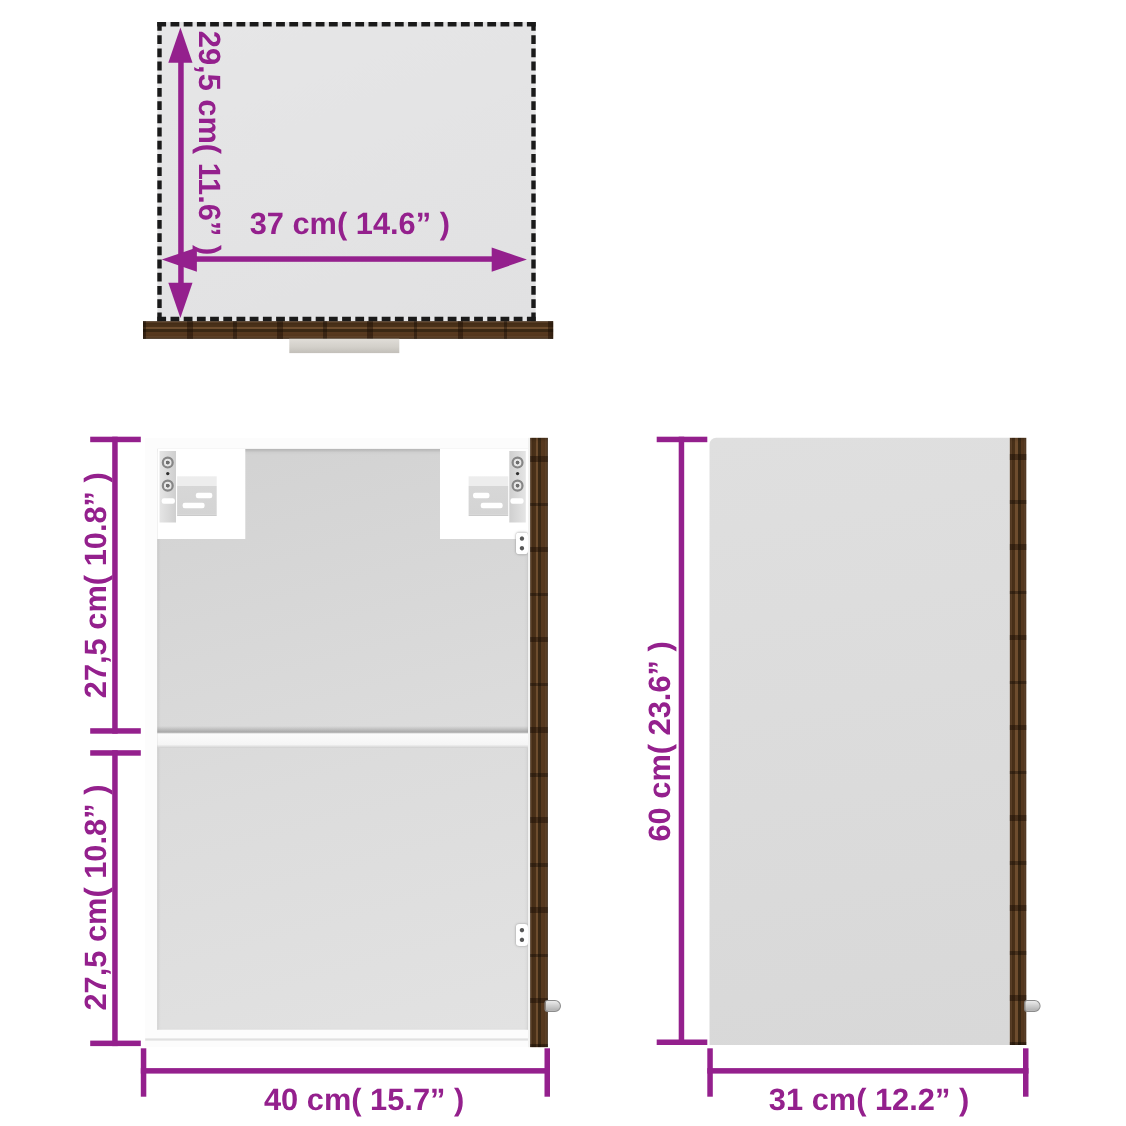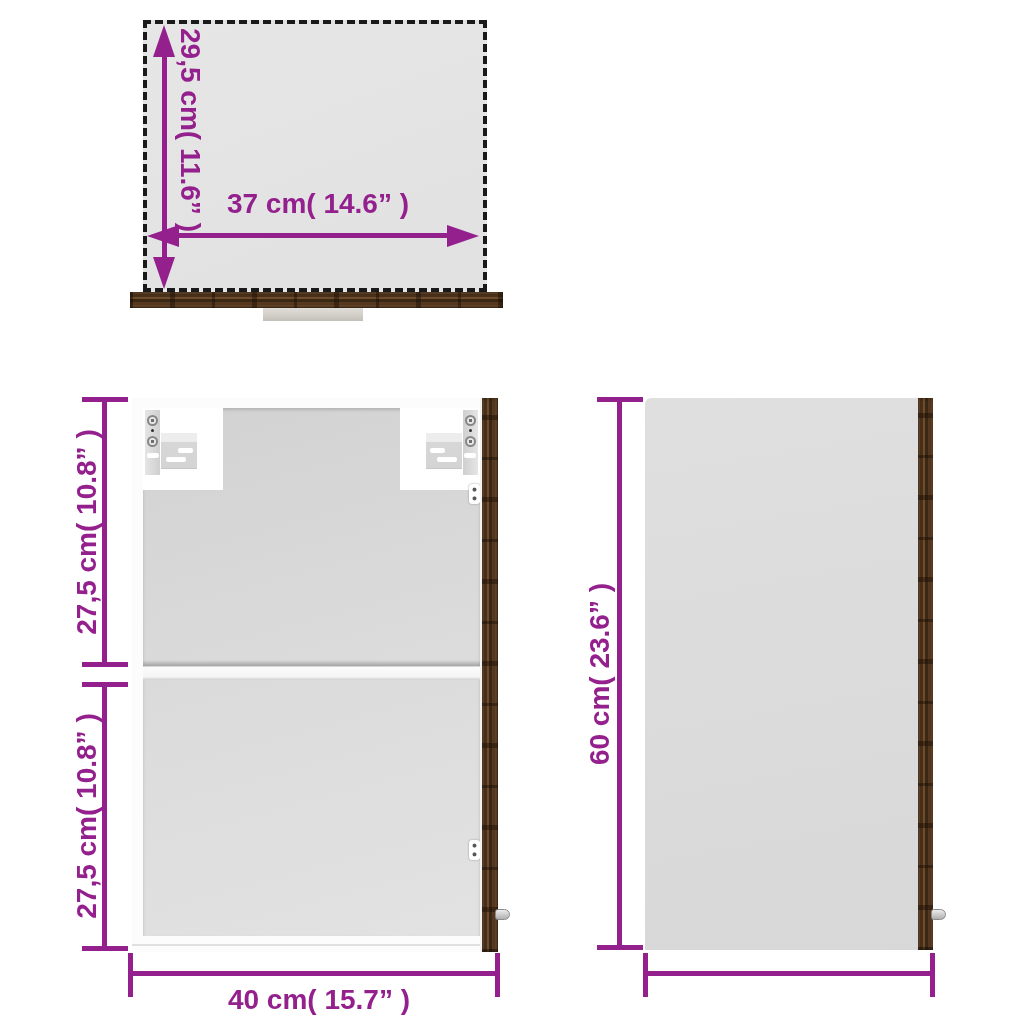--- a/index.html
+++ b/index.html
@@ -161,30 +161,31 @@
   <div class="dim-label rot-ccw" style="left:87px;top:532px;">27,5 cm( 10.8” )</div>
 
   <div class="dim-line" style="left:82px;top:682px;width:46px;height:5px;"></div>
   <div class="dim-line" style="left:102px;top:682px;width:5px;height:269px;"></div>
   <div class="dim-line" style="left:82px;top:946px;width:46px;height:5px;"></div>
   <div class="dim-label rot-ccw" style="left:87px;top:816px;">27,5 cm( 10.8” )</div>
 
   <div class="dim-line" style="left:128px;top:953px;width:5px;height:44px;"></div>
   <div class="dim-line" style="left:128px;top:971px;width:372px;height:5px;"></div>
   <div class="dim-line" style="left:495px;top:953px;width:5px;height:44px;"></div>
-  <div class="dim-label" style="left:319px;top:1000px;">40 cm( 15.7” )</div>
+  <div class="dim-label" style="left:331px;top:1000px;">40 cm( 15.7” )</div>
 
   <div class="abs side-cab">
     <div class="abs side-panel"></div>
     <div class="abs side-wood wood-v"></div>
     <div class="abs knob" style="left:286px;top:511px;"></div>
   </div>
 
   <div class="dim-line" style="left:597px;top:397px;width:46px;height:5px;"></div>
   <div class="dim-line" style="left:617px;top:397px;width:5px;height:553px;"></div>
   <div class="dim-line" style="left:597px;top:945px;width:46px;height:5px;"></div>
   <div class="dim-label rot-ccw" style="left:600px;top:674px;">60 cm( 23.6” )</div>
 
   <div class="dim-line" style="left:643px;top:953px;width:5px;height:44px;"></div>
   <div class="dim-line" style="left:643px;top:971px;width:292px;height:5px;"></div>
   <div class="dim-line" style="left:930px;top:953px;width:5px;height:44px;"></div>
+  <div class="dim-label" style="left:790px;top:1000px;">31 cm( 12.2” )</div>
 
 </div>
 
 </body></html>

